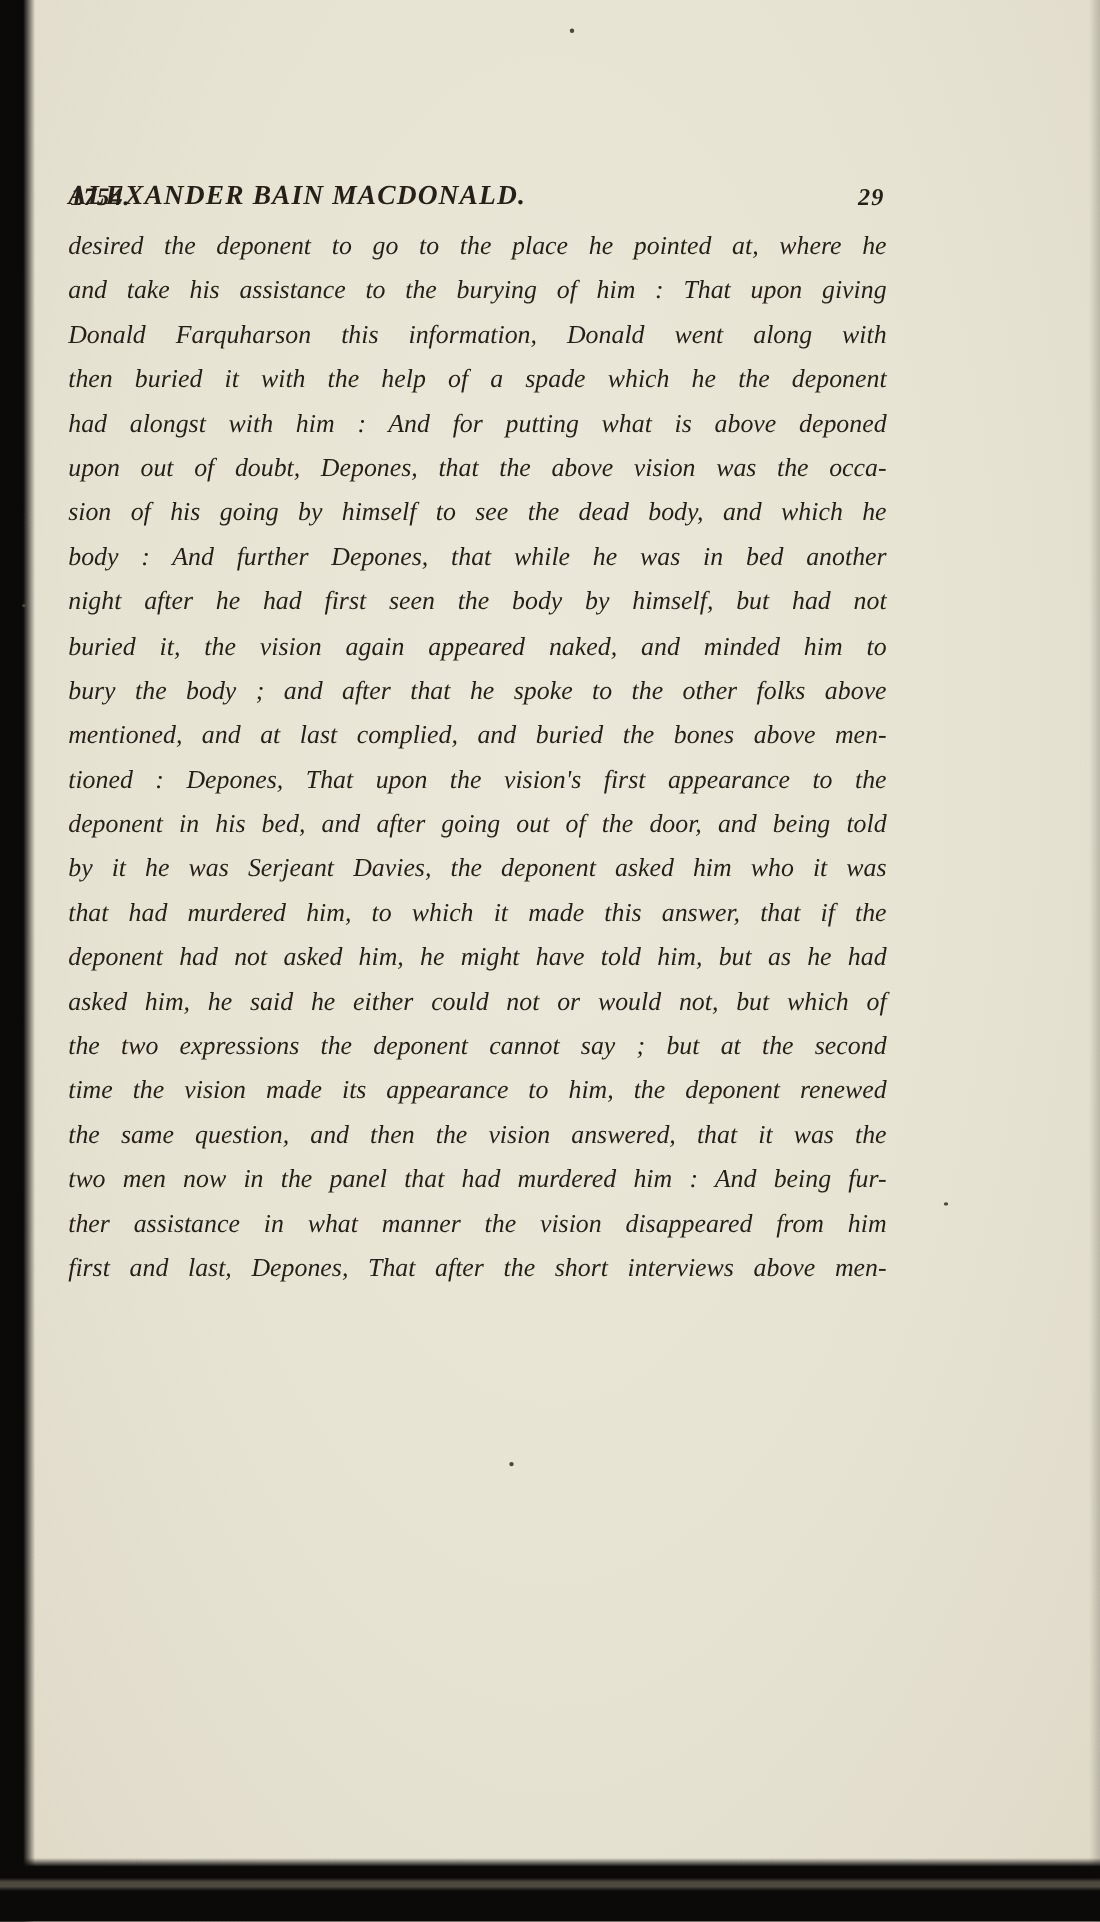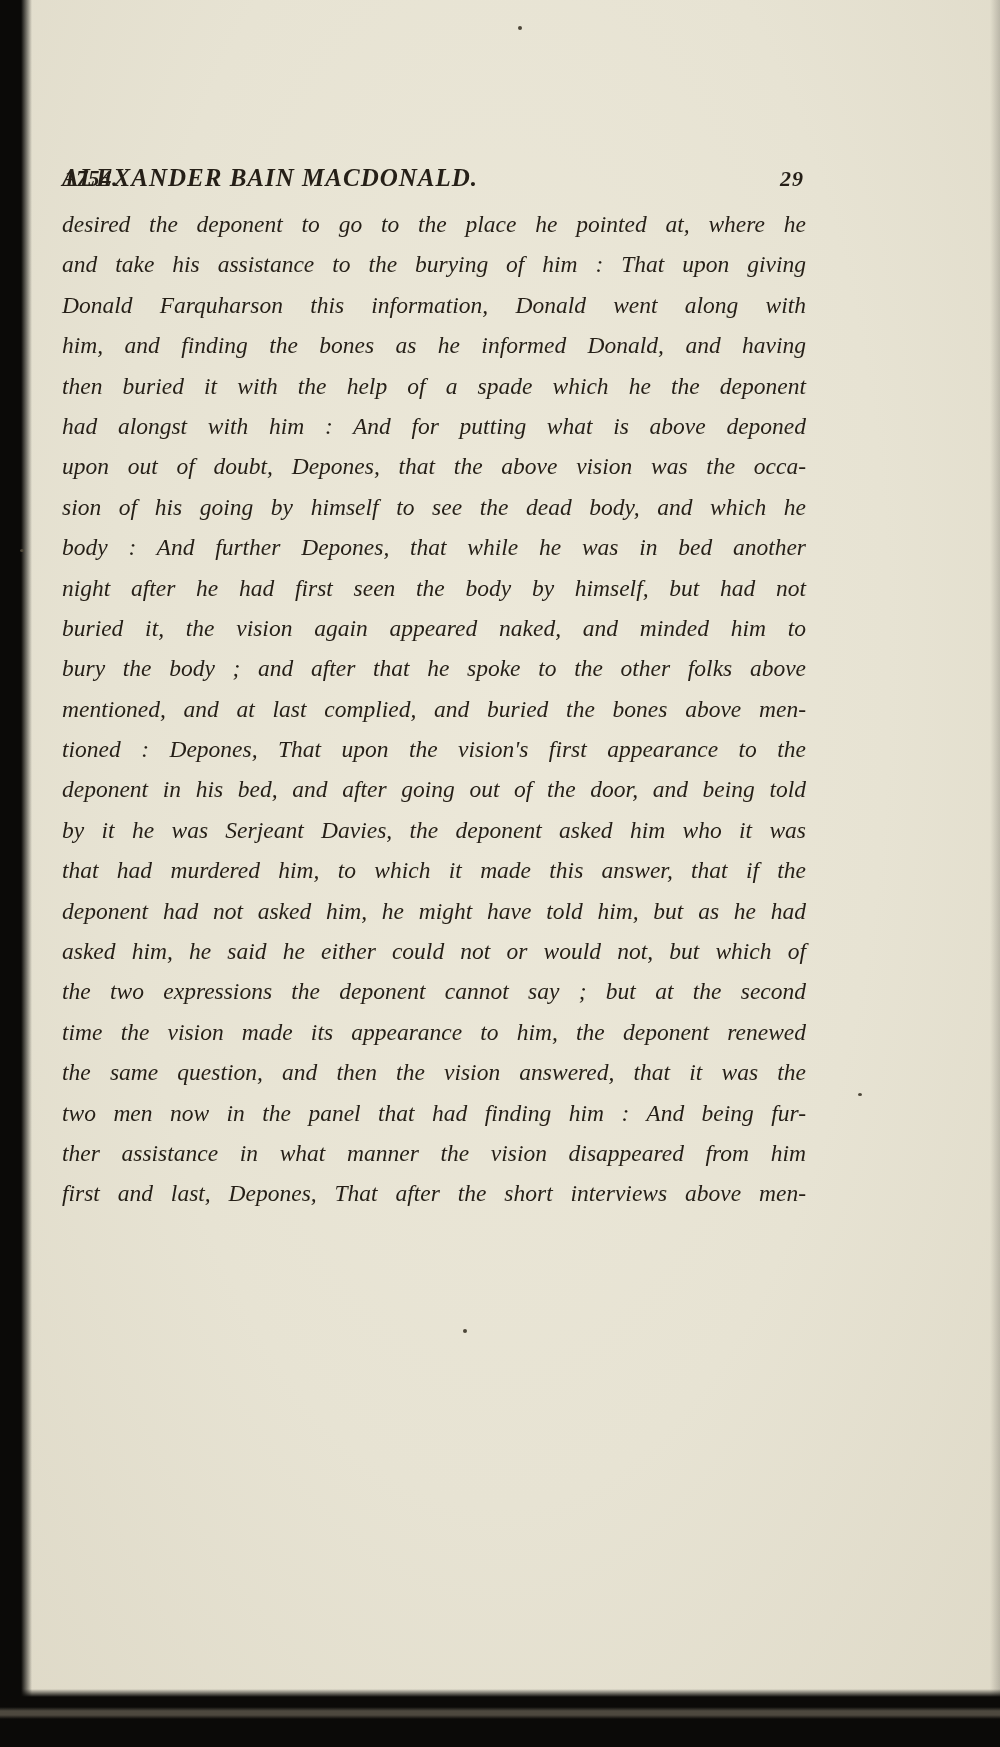--- a/index.html
+++ b/index.html
@@ -114,37 +114,36 @@
   <div class="header-year">1754.</div>
 
   <div class="header-title">ALEXANDER BAIN MACDONALD.</div>
 
   <div class="header-pagenum">29</div>
 
   <div class="body-text">
       <div class="text-line">desired the deponent to go to the place he pointed at, where he</div>
       <div class="text-line">and take his assistance to the burying of him : That upon giving</div>
       <div class="text-line">Donald Farquharson this information, Donald went along with</div>
-      <div class="text-line">him, and finding the bones as he informed Donald, and having</div>
       <div class="text-line">then buried it with the help of a spade which he the deponent</div>
       <div class="text-line">had alongst with him : And for putting what is above deponed</div>
       <div class="text-line">upon out of doubt, Depones, that the above vision was the occa-</div>
       <div class="text-line">sion of his going by himself to see the dead body, and which he</div>
       <div class="text-line">body : And further Depones, that while he was in bed another</div>
       <div class="text-line">night after he had first seen the body by himself, but had not</div>
       <div class="text-line">buried it, the vision again appeared naked, and minded him to</div>
       <div class="text-line">bury the body ; and after that he spoke to the other folks above</div>
       <div class="text-line">mentioned, and at last complied, and buried the bones above men-</div>
       <div class="text-line">tioned : Depones, That upon the vision's first appearance to the</div>
       <div class="text-line">deponent in his bed, and after going out of the door, and being told</div>
       <div class="text-line">by it he was Serjeant Davies, the deponent asked him who it was</div>
       <div class="text-line">that had murdered him, to which it made this answer, that if the</div>
       <div class="text-line">deponent had not asked him, he might have told him, but as he had</div>
       <div class="text-line">asked him, he said he either could not or would not, but which of</div>
       <div class="text-line">the two expressions the deponent cannot say ; but at the second</div>
       <div class="text-line">time the vision made its appearance to him, the deponent renewed</div>
       <div class="text-line">the same question, and then the vision answered, that it was the</div>
-      <div class="text-line">two men now in the panel that had finding him : And being fur-</div>
+      <div class="text-line">two men now in the panel that had murdered him : And being fur-</div>
       <div class="text-line">ther assistance in what manner the vision disappeared from him</div>
       <div class="text-line">first and last, Depones, That after the short interviews above men-</div>
     </div>
 
 </div>
 
 </body></html>

